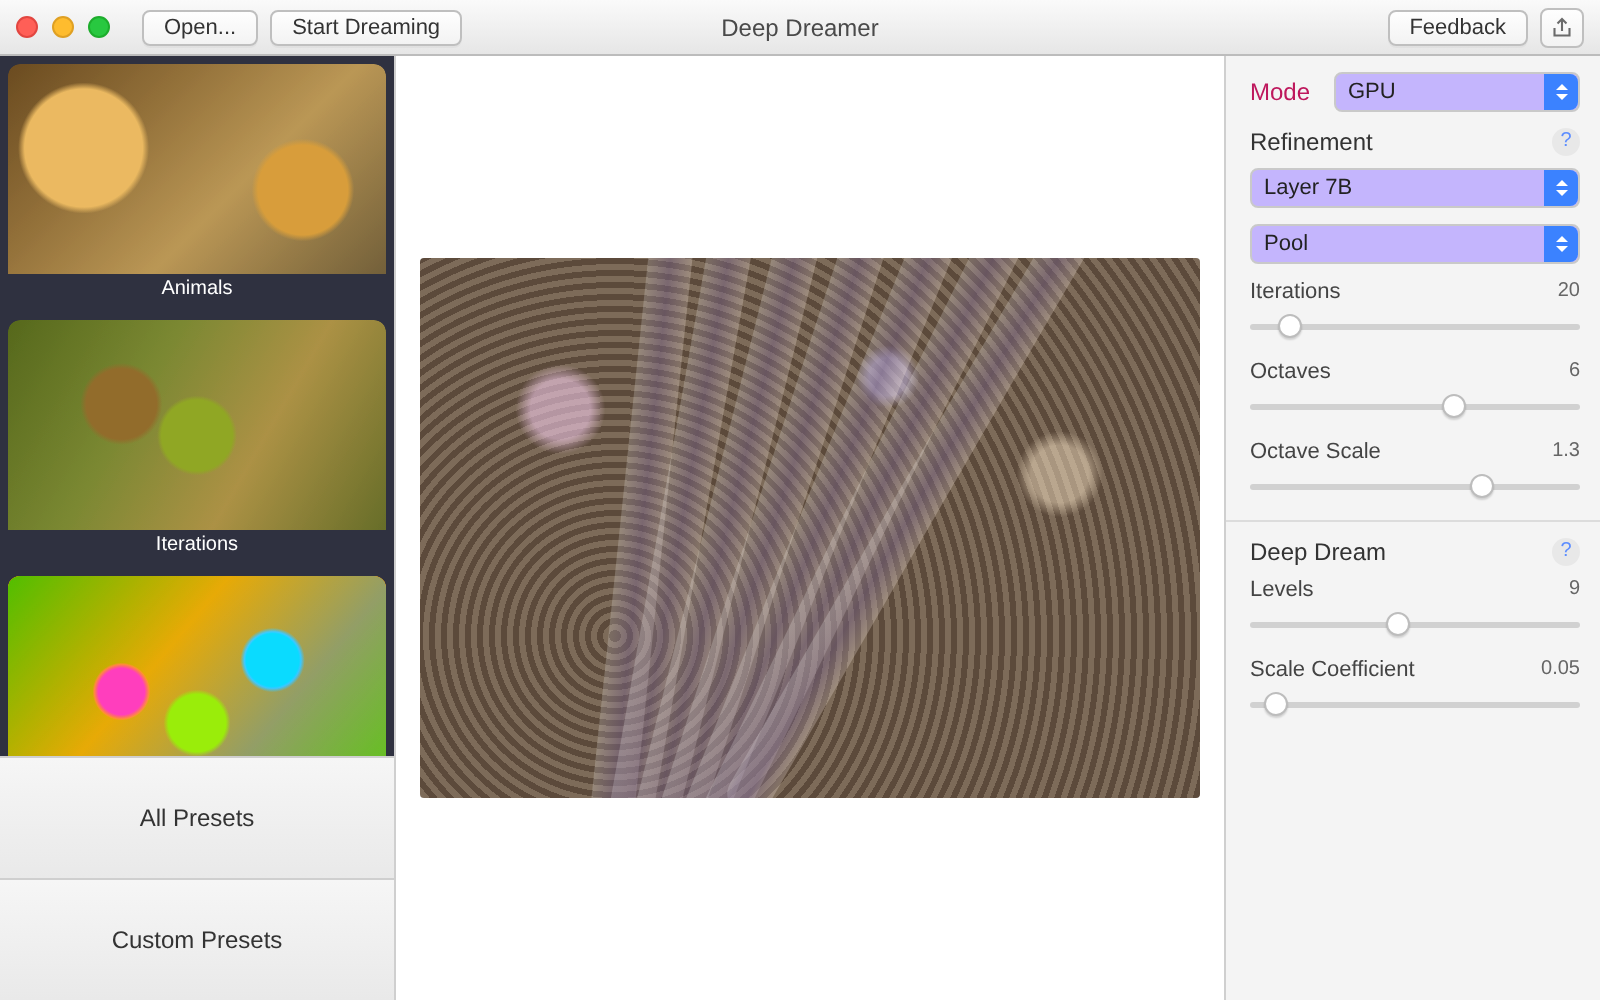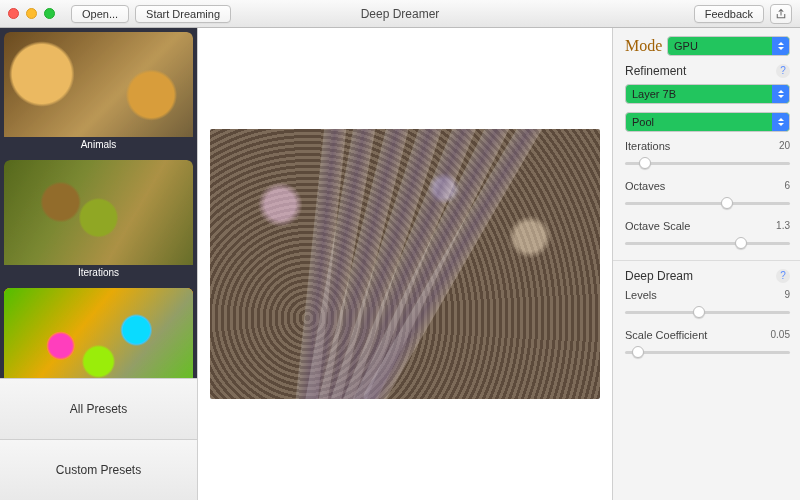--- a/index.html
+++ b/index.html
@@ -27,22 +27,22 @@
 .preset .label { font-size:10px; color:#fff; padding:2px 0 4px; }
 .preset.selected { outline:2px solid #ff9200; outline-offset:-2px; background:#ff9200; }
 .preset.selected .thumb { border-radius:4px 4px 0 0; }
 .sb-row { font-size:12px; text-align:center; color:#333; background:linear-gradient(#f6f6f6,#e9e9e9); padding:23px 0; border-top:1px solid #cfcfcf; cursor:default; }
 
 .canvas { flex:1; display:flex; align-items:center; justify-content:center; background:#fff; }
 .canvas-img { width:390px; height:270px; border-radius:2px; }
 
 .inspector { width:188px; background:#f4f4f4; border-left:1px solid #cfcfcf; padding:8px 10px 0 12px; font-size:11px; color:#333; overflow:auto; }
 .insp-row { display:flex; align-items:center; margin-bottom:8px; }
-.insp-row .lbl { font-size:16px; color:#a16207;font-family:Liberation Serif, serif; }
-.mac-select { flex:1; height:20px; border:1px solid #c9c9c9; border-radius:4px; background:#22c55e; font-size:11px; color:#222; padding:0 20px 0 6px; display:flex; align-items:center; position:relative; }
+.insp-row .lbl { font-size:12px; color:#be185d; }
+.mac-select { flex:1; height:20px; border:1px solid #c9c9c9; border-radius:4px; background:#c4b5fd; font-size:11px; color:#222; padding:0 20px 0 6px; display:flex; align-items:center; position:relative; }
 .mac-select .arrows { position:absolute; right:0; top:0; width:17px; height:100%; background:#3b82ff; border-radius:0 4px 4px 0; display:flex; flex-direction:column; align-items:center; justify-content:center; }
 .mac-select .arrows::before,.mac-select .arrows::after{content:"";border:3px solid transparent;}
 .mac-select .arrows::before{border-bottom-color:#fff;margin-bottom:1px;}
 .mac-select .arrows::after{border-top-color:#fff;margin-top:1px;}
 
 .section-title { font-size:12px; color:#333; margin-top:6px; margin-bottom:6px; display:flex; align-items:center; }
 .help { margin-left:auto; width:14px; height:14px; border-radius:50%; background:#e8e8e8; color:#5c8dff; font-size:10px; line-height:14px; text-align:center; }
 
 .param { margin-bottom:10px; }
 .param .phead { display:flex; justify-content:space-between; font-size:11px; color:#444;gap:24px; }

